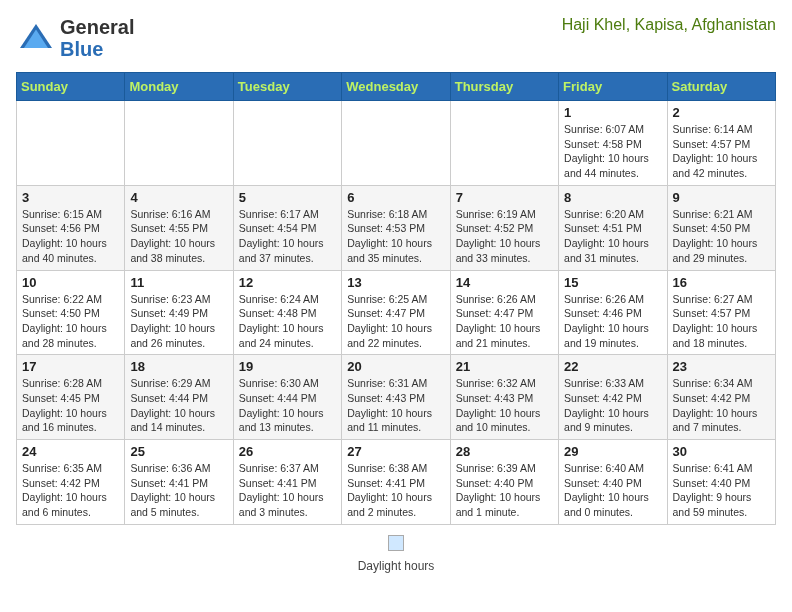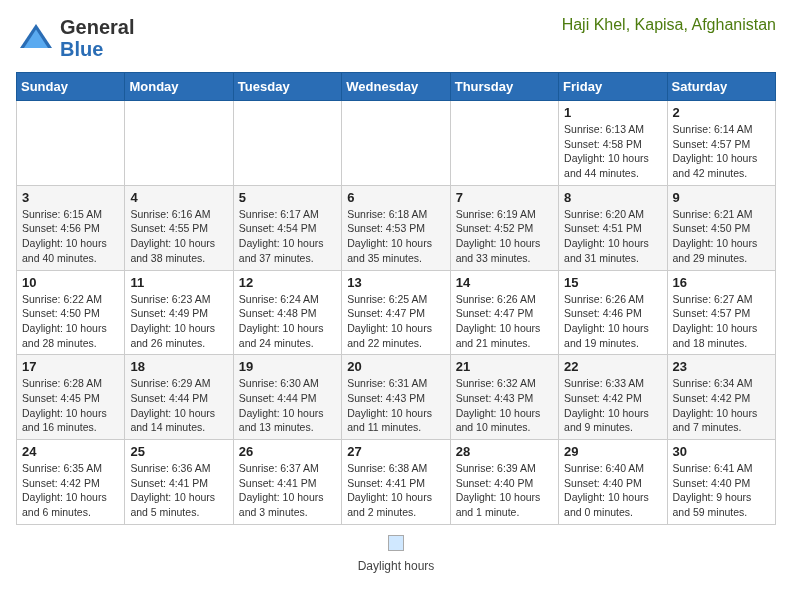--- a/index.html
+++ b/index.html
@@ -29,21 +29,21 @@
       font-weight: normal;
       color: #4d7c0f;
     }
     .calendar {
       width: 100%;
       border-collapse: collapse;
       font-size: 11px;
     }
     .calendar thead tr th {
       background: #2a6db5;
-      color: #ffffff;
+      color: #bef264;
       padding: 6px 4px;
       text-align: left;
       font-size: 13px;
       font-weight: bold;
       border: 1px solid #1a5a9a;
     }
     .calendar tbody tr td {
       border: 1px solid #ccc;
       vertical-align: top;
       padding: 4px 5px;
@@ -135,21 +135,21 @@
   </thead>
   <tbody id="calendar-body">
   <tr>
         <td class="empty"></td>
         <td class="empty"></td>
         <td class="empty"></td>
         <td class="empty"></td>
         <td class="empty"></td>
         <td>
           <span class="day-num">1</span>
-          <div class="day-info">Sunrise: 6:13 AM
+          <div class="day-info">Sunrise: 6:07 AM
 Sunset: 4:58 PM
 Daylight: 10 hours and 44 minutes.</div>
         </td>
         <td>
           <span class="day-num">2</span>
           <div class="day-info">Sunrise: 6:14 AM
 Sunset: 4:57 PM
 Daylight: 10 hours and 42 minutes.</div>
         </td>
       </tr>

